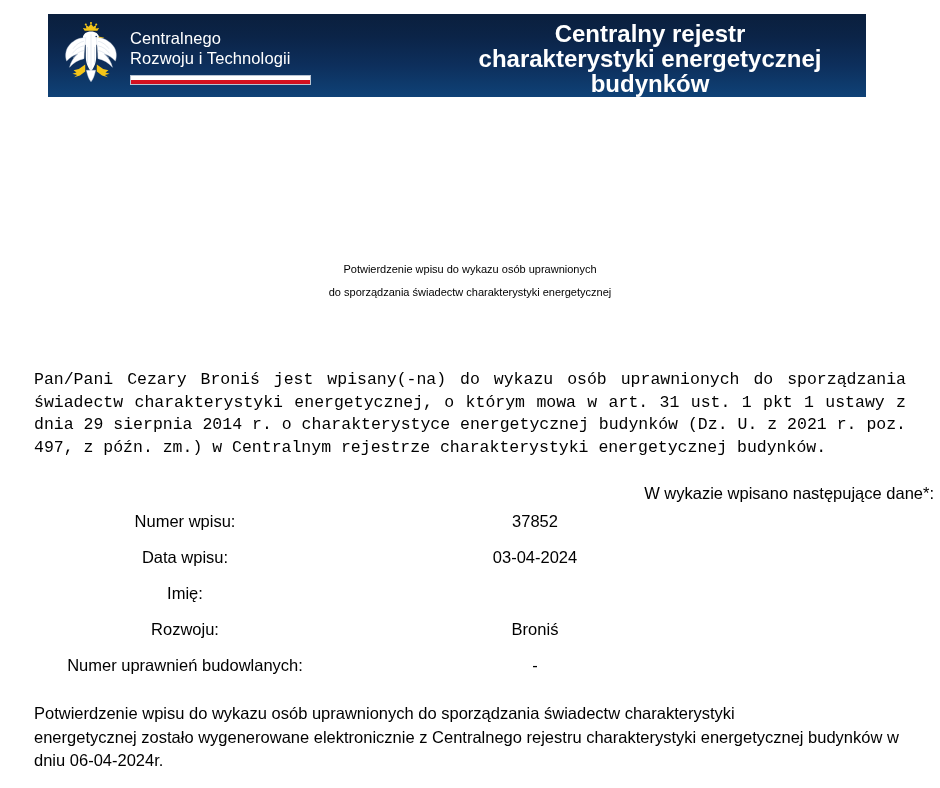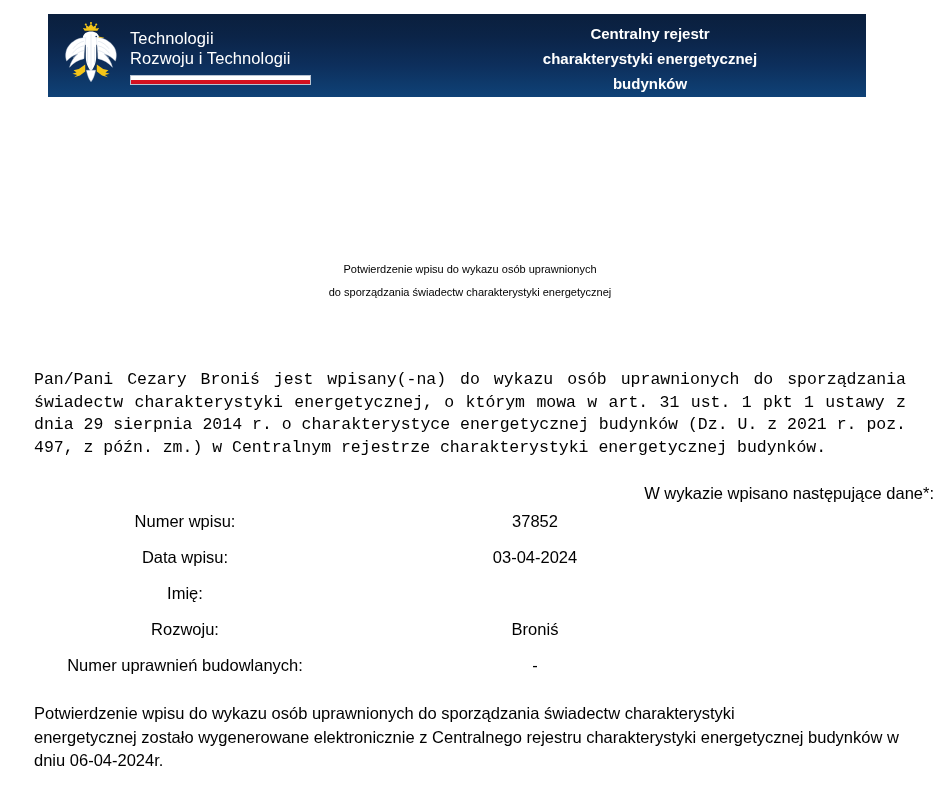--- a/index.html
+++ b/index.html
@@ -68,21 +68,21 @@
 
   
   .registry-title {
     position: absolute;
     left: 392px;
     top: 7px;
     width: 420px;
     text-align: center;
     color: #ffffff;
     font-weight: bold;
-    font-size: 15px;
+    font-size: 24px;
     line-height: 25px;
   }
 
   
   .doc-title {
     position: absolute;
     left: 34px;
     top: 258px;
     width: 872px;
     text-align: center;
@@ -166,21 +166,21 @@
           <path d="M56 44 L56 72"></path>
         </g>
 
         <path d="M42 84 C44 93 46 99 50 104 C54 99 56 93 58 84 Z" fill="#ffffff" stroke="#c9d3e0" stroke-width="0.7"></path>
 
         <path d="M40 74 L29 82 L20 84 L25 88 L18 90 L26 92 L21 96 L31 93 L40 86 Z" fill="#f5c518"></path>
         <path d="M60 74 L71 82 L80 84 L75 88 L82 90 L74 92 L79 96 L69 93 L60 86 Z" fill="#f5c518"></path>
       </svg>
 
       <div class="ministry-text-wrap">
-        <div class="ministry-line">Technologii</div>
+        <div class="ministry-line">Centralnego</div>
         <div class="ministry-line">Rozwoju i Technologii</div>
         <div class="flag-bar"></div>
       </div>
     </div>
 
     <div class="registry-title">
       <div>Centralny rejestr</div>
       <div>charakterystyki energetycznej</div>
       <div>budynków</div>
     </div>

